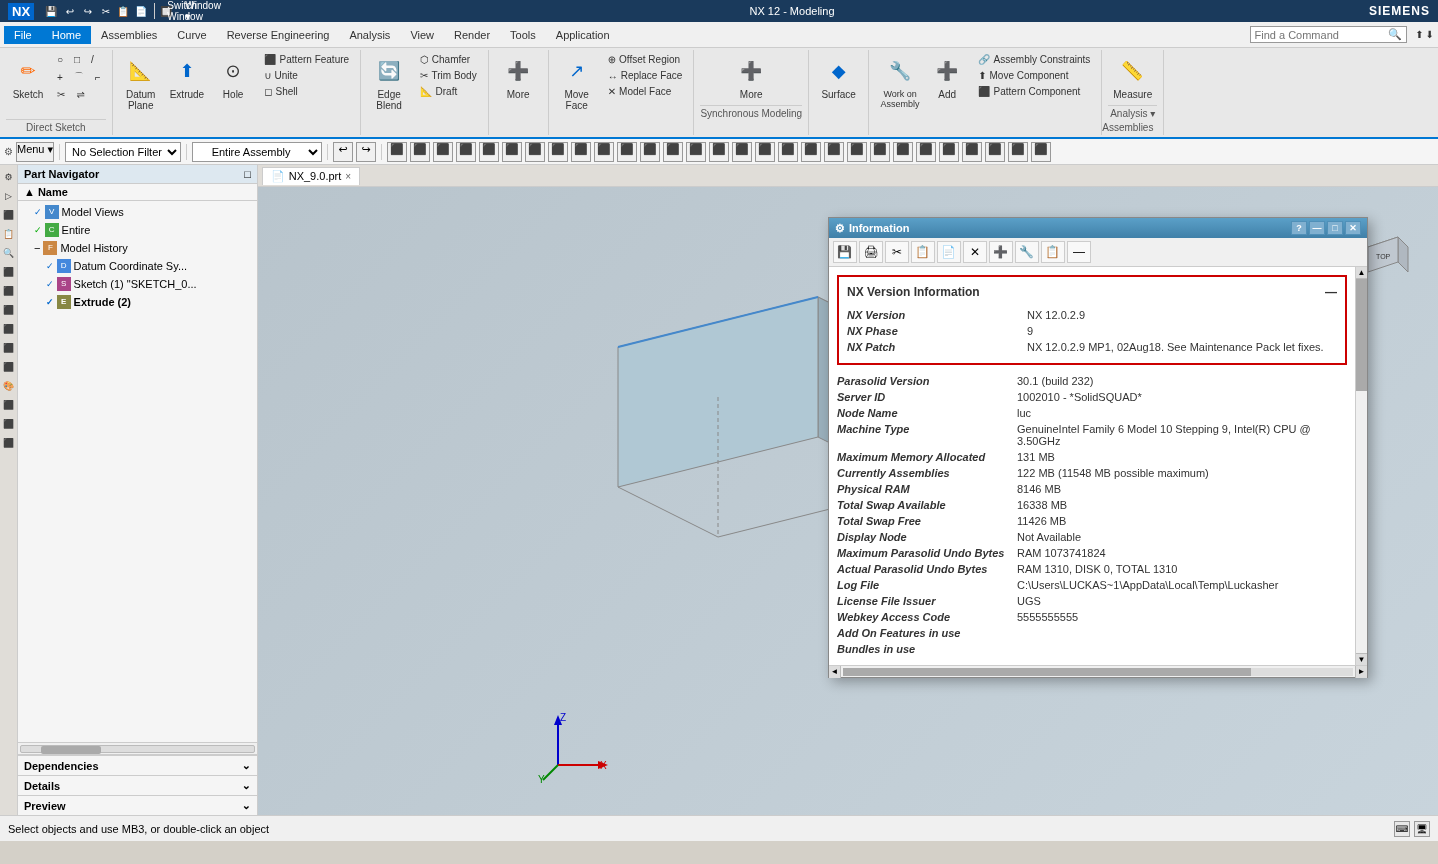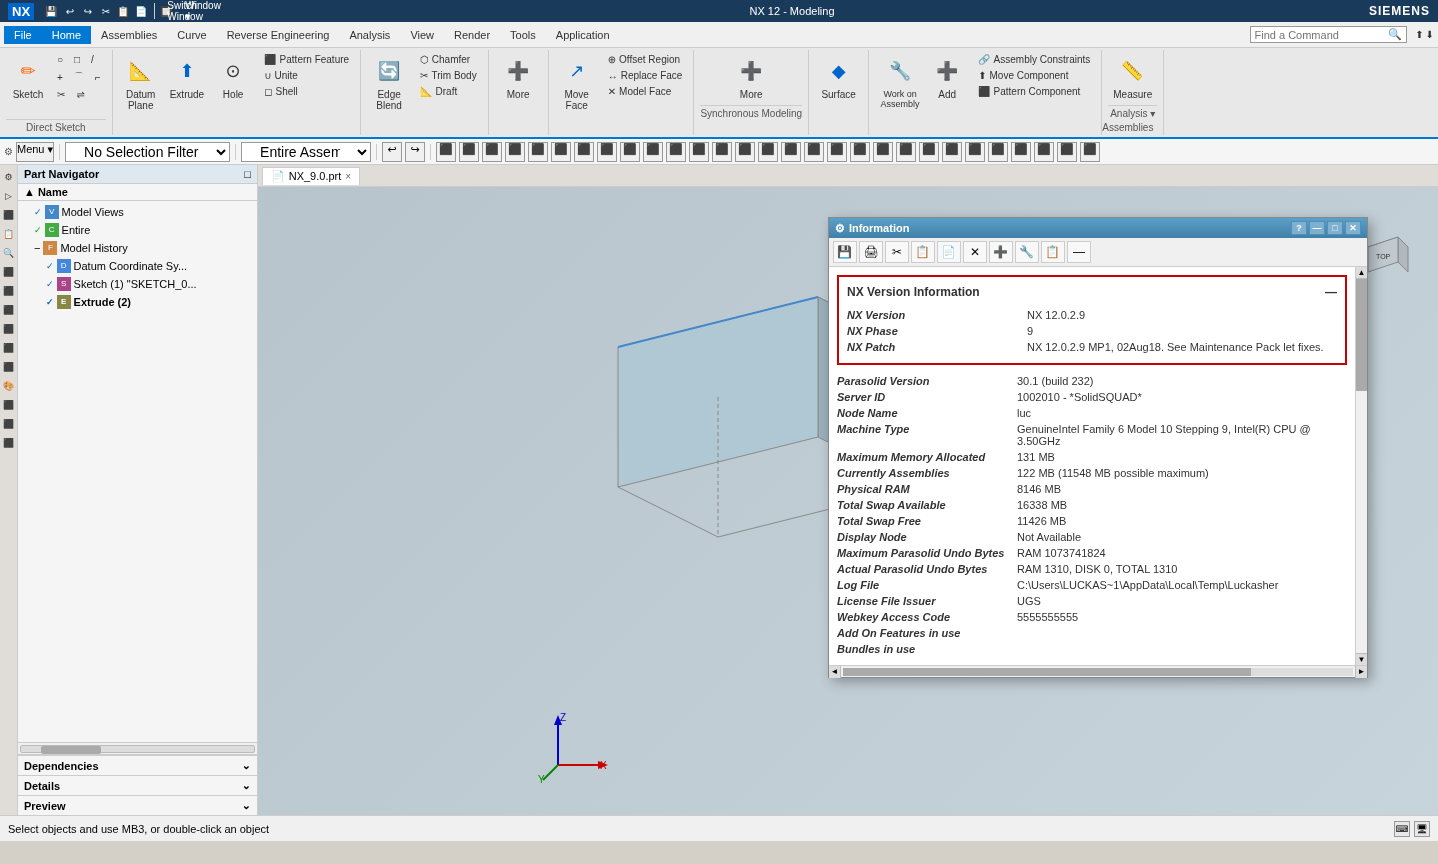--- a/index.html
+++ b/index.html
@@ -135,22 +135,22 @@
       border-bottom: 1px solid #ccc;
       display: flex;
       align-items: center;
       padding: 0 4px;
       gap: 3px;
     }
     .toolbar-select {
       height: 20px;
       border: 1px solid #999;
       background: white;
-      font-size: 14px;
-      padding: 0 14px;
+      font-size: 11px;
+      padding: 0 2px;
     }
     .toolbar-btn {
       height: 20px;
       min-width: 20px;
       border: 1px solid #999;
       background: #f0f0f0;
       cursor: pointer;
       display: flex;
       justify-content: center;
       font-size: 11px;

